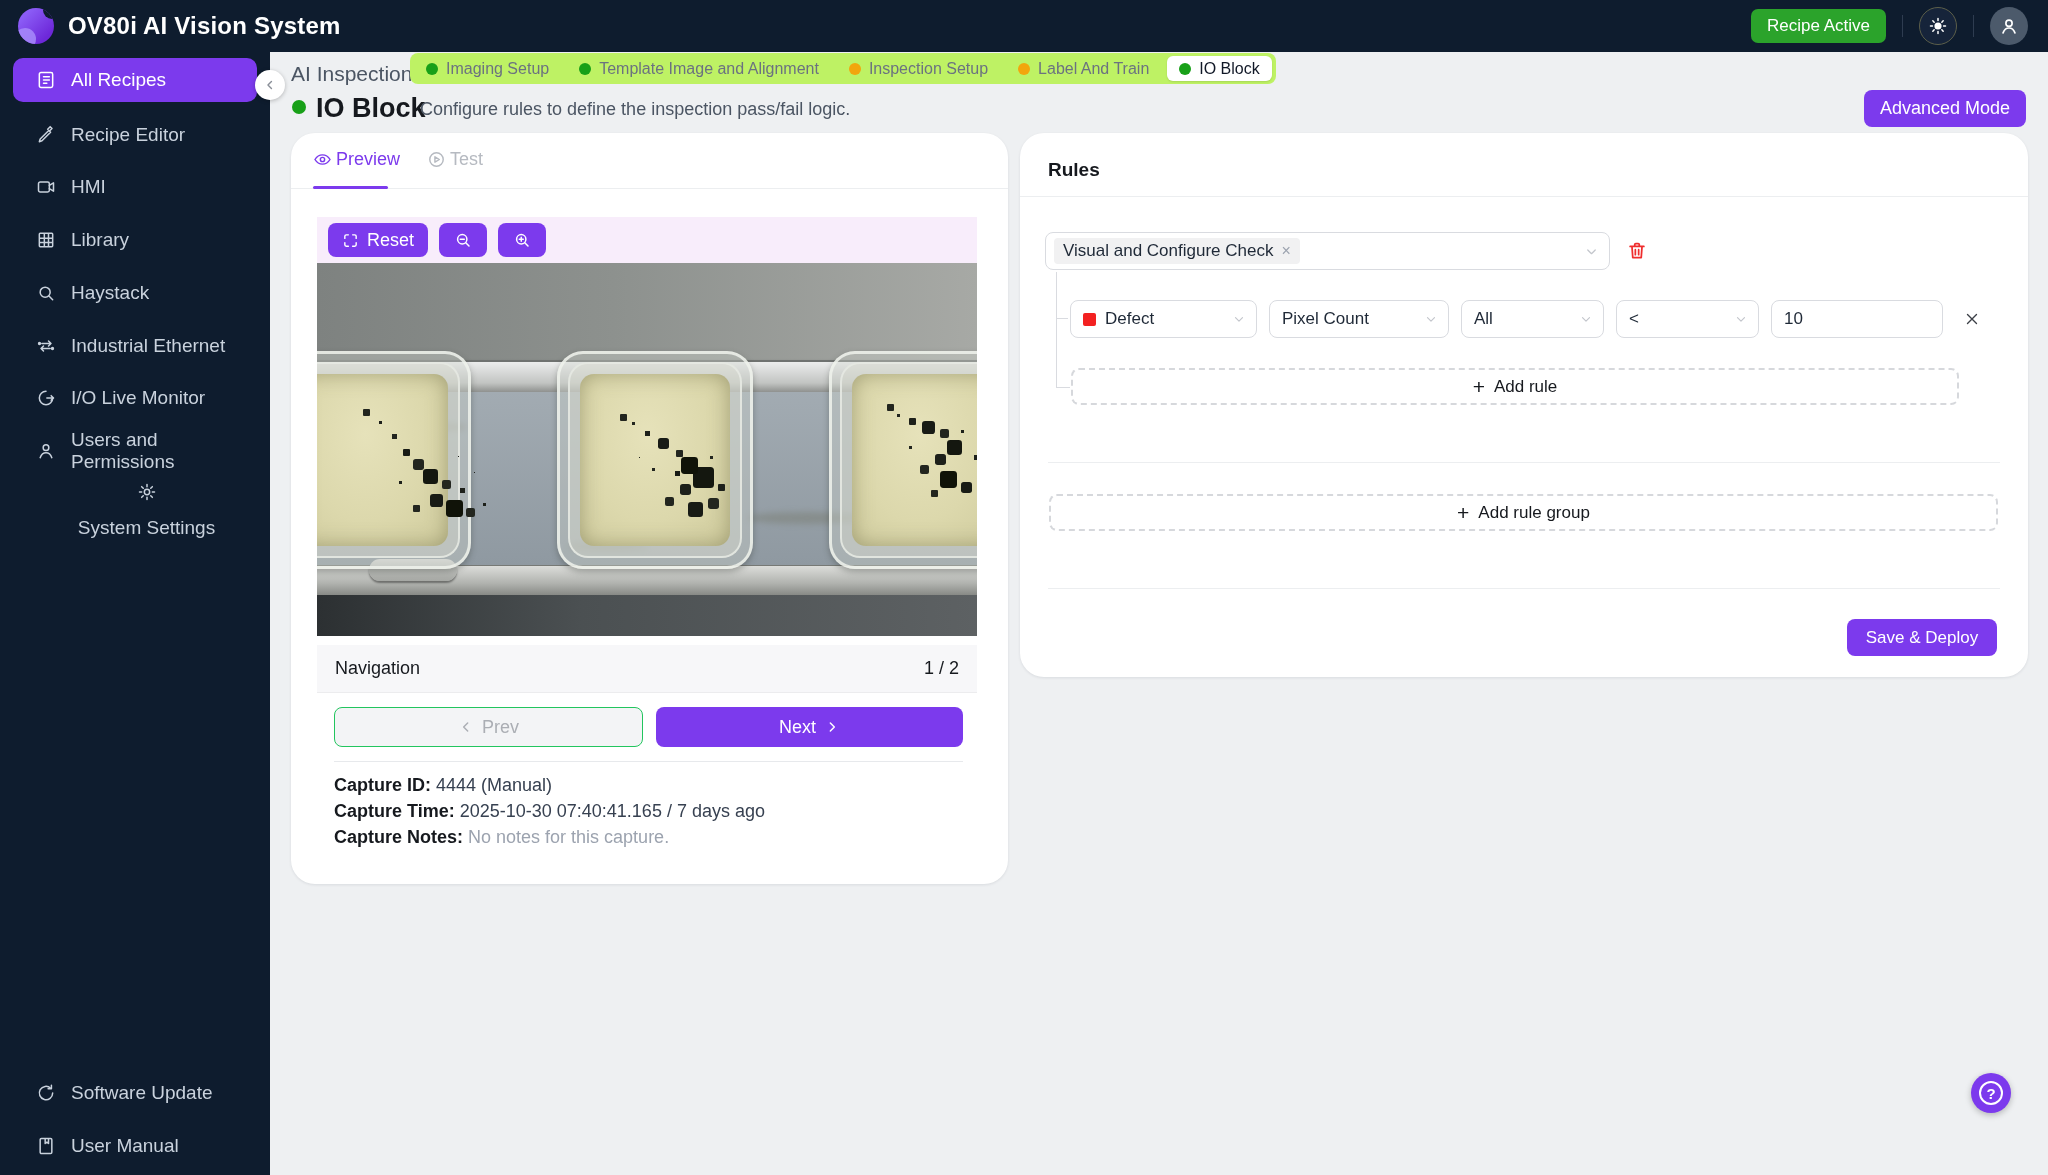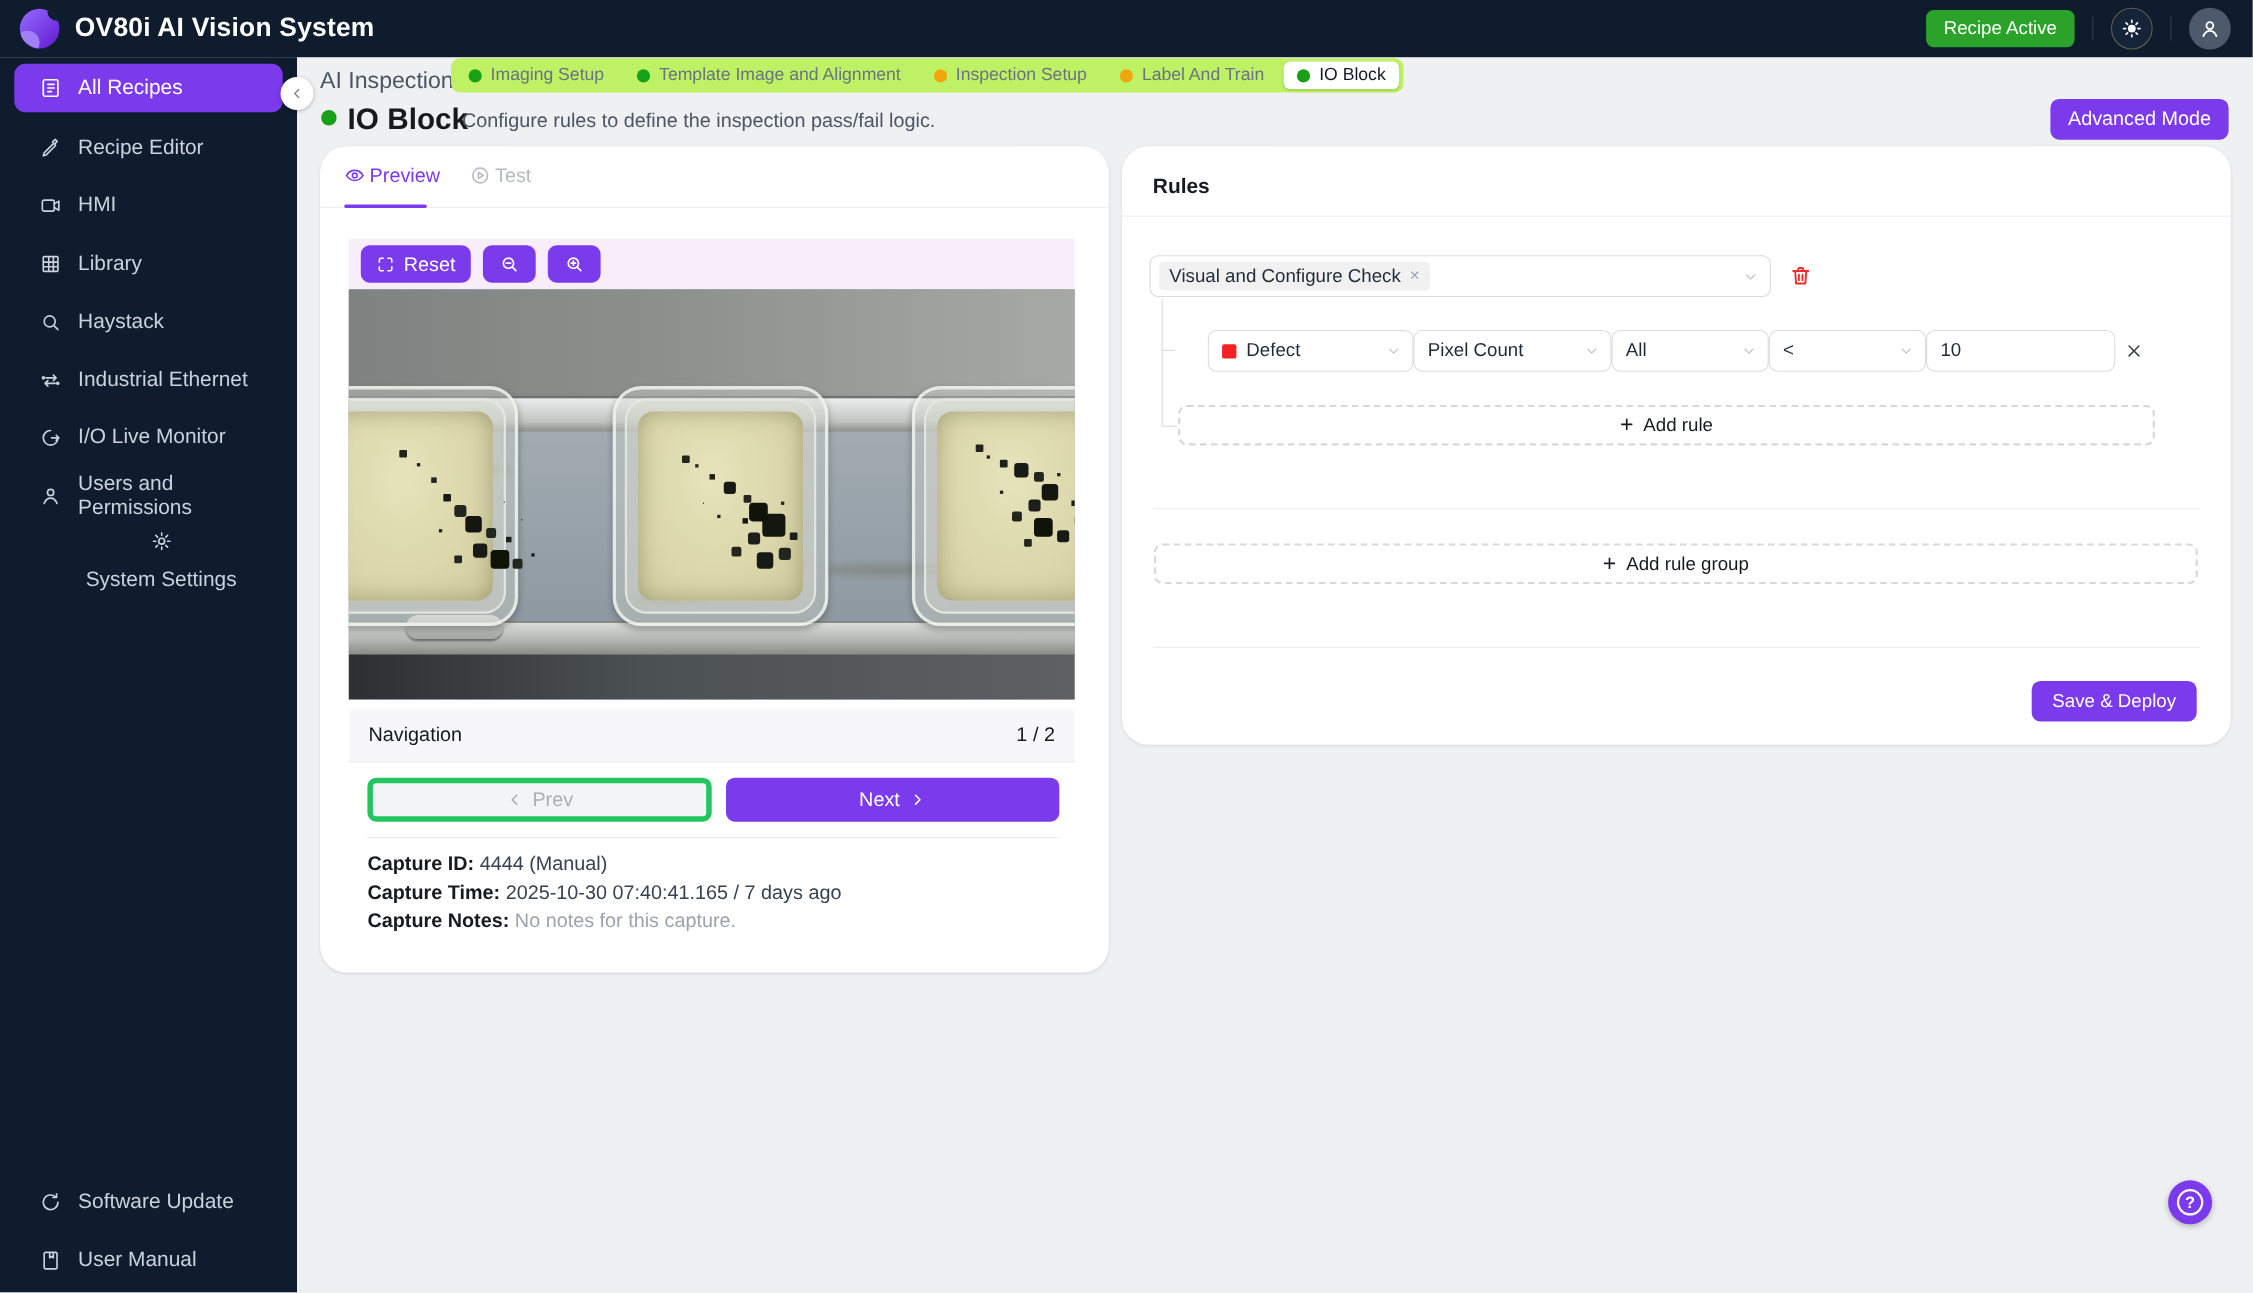--- a/index.html
+++ b/index.html
@@ -76,42 +76,42 @@
   .tray .lip { position:absolute; left:8px; top:8px; right:8px; bottom:8px; border-radius:20px; border:2px solid rgba(230,233,226,.9); background:rgba(214,217,207,.45); }
   .tray .agar { position:absolute; left:20px; top:20px; right:20px; bottom:20px; border-radius:14px;
           background:radial-gradient(ellipse at 45% 35%, #e6e2ba 0%, #dcd8ac 55%, #cfcb9d 100%);
           box-shadow:inset 0 0 20px rgba(110,108,70,.5); }
   .debris { position:absolute; width:7px; height:7px; background:#22251e; border-radius:1px; }
 
   
   .nav-strip { position:absolute; left:26px; top:512px; width:660px; height:48px; background:#f7f7f9; border-bottom:1px solid #ececee;
                display:flex; align-items:center; justify-content:space-between; padding:0 18px; font-size:18px; color:#16191e; }
   .nav-buttons { position:absolute; left:43px; top:574px; width:629px; display:flex; gap:13px; }
-  .btn-prev { flex:1; height:40px; background:#f3f4f6; color:#abaeb4; border:5px solid #22c55e; border-radius:8px;
+  .btn-prev { flex:1; height:40px; background:#f3f4f6; color:#abaeb4; border:1px solid #22c55e; border-radius:8px;
               font-size:18px; display:flex; align-items:center; justify-content:center; gap:8px; cursor:default; font-family:inherit; }
   .btn-next { flex:1; height:40px; background:#7c3aed; color:#fff; border:none; border-radius:8px;
               font-size:18px; display:flex; align-items:center; justify-content:center; gap:8px; cursor:pointer; font-family:inherit; }
   .cap-divider { position:absolute; left:43px; top:628px; width:629px; height:1px; background:#e7e9ec; }
   .cap-line { position:absolute; left:43px; font-size:18px; color:#374151; }
   .cap-line b { color:#16191e; }
   .cap-muted { color:#9ca3af; }
 
   
   .rules-title { position:absolute; left:28px; top:26px; font-size:19px; color:#16191e; font-weight:bold; }
   .rules-divider { position:absolute; left:0; top:63px; width:1008px; height:1px; background:#eceef0; }
   .select { background:#fff; border:1px solid #d9dbe0; border-radius:8px; display:flex; align-items:center; position:relative; }
   .select .chev { position:absolute; right:10px; color:#c3c6cc; }
   .group-select { position:absolute; left:25px; top:99px; width:565px; height:38px; }
   .tag-chip { margin-left:8px; background:#f1f1f2; border-radius:4px; height:26px; display:flex; align-items:center; gap:8px; padding:0 9px; font-size:17px; color:#1f2937; }
   .tag-x { color:#9ca3af; font-size:16px; cursor:pointer; }
   .trash-btn { position:absolute; left:606px; top:106px; width:24px; height:24px; background:none; border:none; cursor:pointer; color:#ef2d2d; }
   .tree-v { position:absolute; left:36px; top:139px; width:1px; height:115px; background:#d9dbe0; }
   .tree-h1 { position:absolute; left:36px; top:185px; width:12px; height:1px; background:#d9dbe0; }
   .tree-h2 { position:absolute; left:36px; top:254px; width:14px; height:1px; background:#d9dbe0; }
-  .rule-row { position:absolute; left:50px; top:167px; height:38px; display:flex; gap:0; align-items:center;margin-left:28px; }
+  .rule-row { position:absolute; left:50px; top:167px; height:38px; display:flex; gap:12px; align-items:center; }
   .rs { height:38px; font-size:17px; color:#1f2937; padding:0 12px; }
   .rs .lbl { margin-right:auto; }
   .defect-sq { width:13px; height:13px; background:#f32121; border-radius:2px; margin-right:9px; }
   .rule-value { width:172px; height:38px; border:1px solid #d9dbe0; border-radius:8px; font-size:17px; color:#1f2937; padding:0 12px; font-family:inherit; outline:none; }
   .rule-x { background:none; border:none; cursor:pointer; color:#3b3f46; margin-left:8px; }
   .dashed-btn { position:absolute; border:2px dashed #d6d8dc; border-radius:8px; background:none; color:#16191e; font-size:17px;
                 display:flex; align-items:center; justify-content:center; gap:9px; cursor:pointer; font-family:inherit; }
   .add-rule { left:51px; top:235px; width:888px; height:37px; }
   .add-group { left:29px; top:361px; width:949px; height:37px; }
   .rdiv2 { position:absolute; left:28px; top:329px; width:952px; height:1px; background:#eceef0; }

